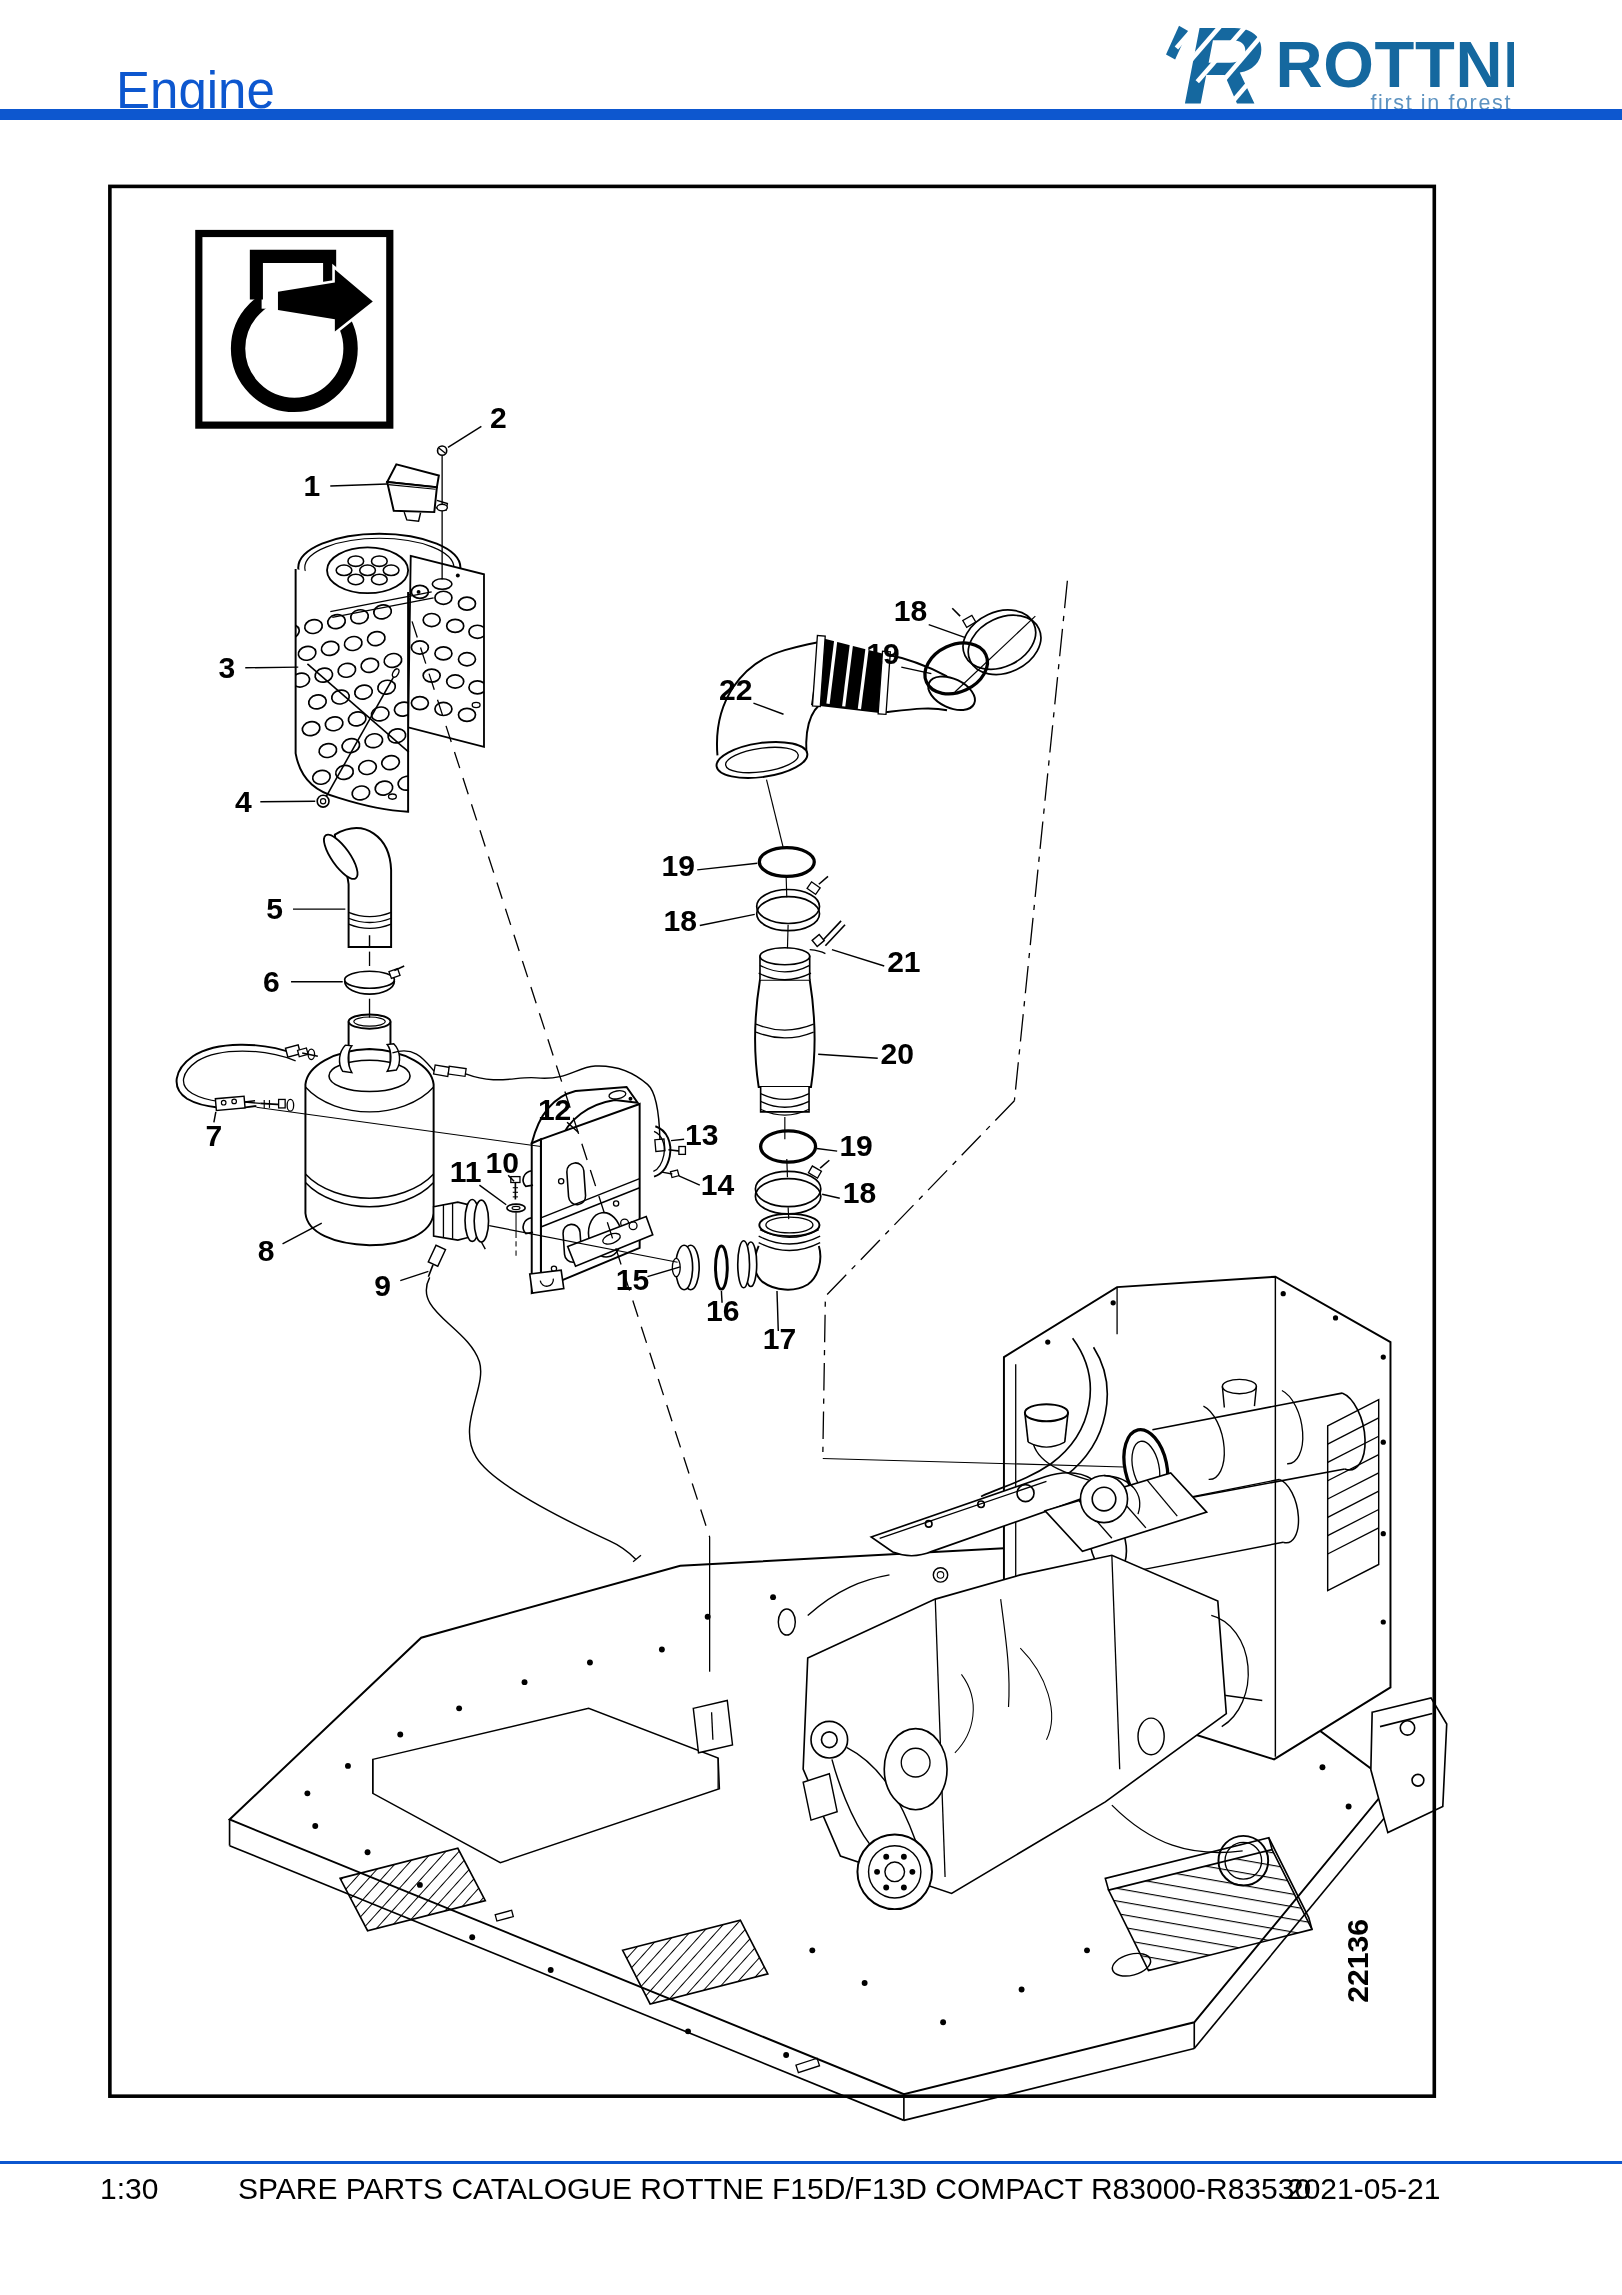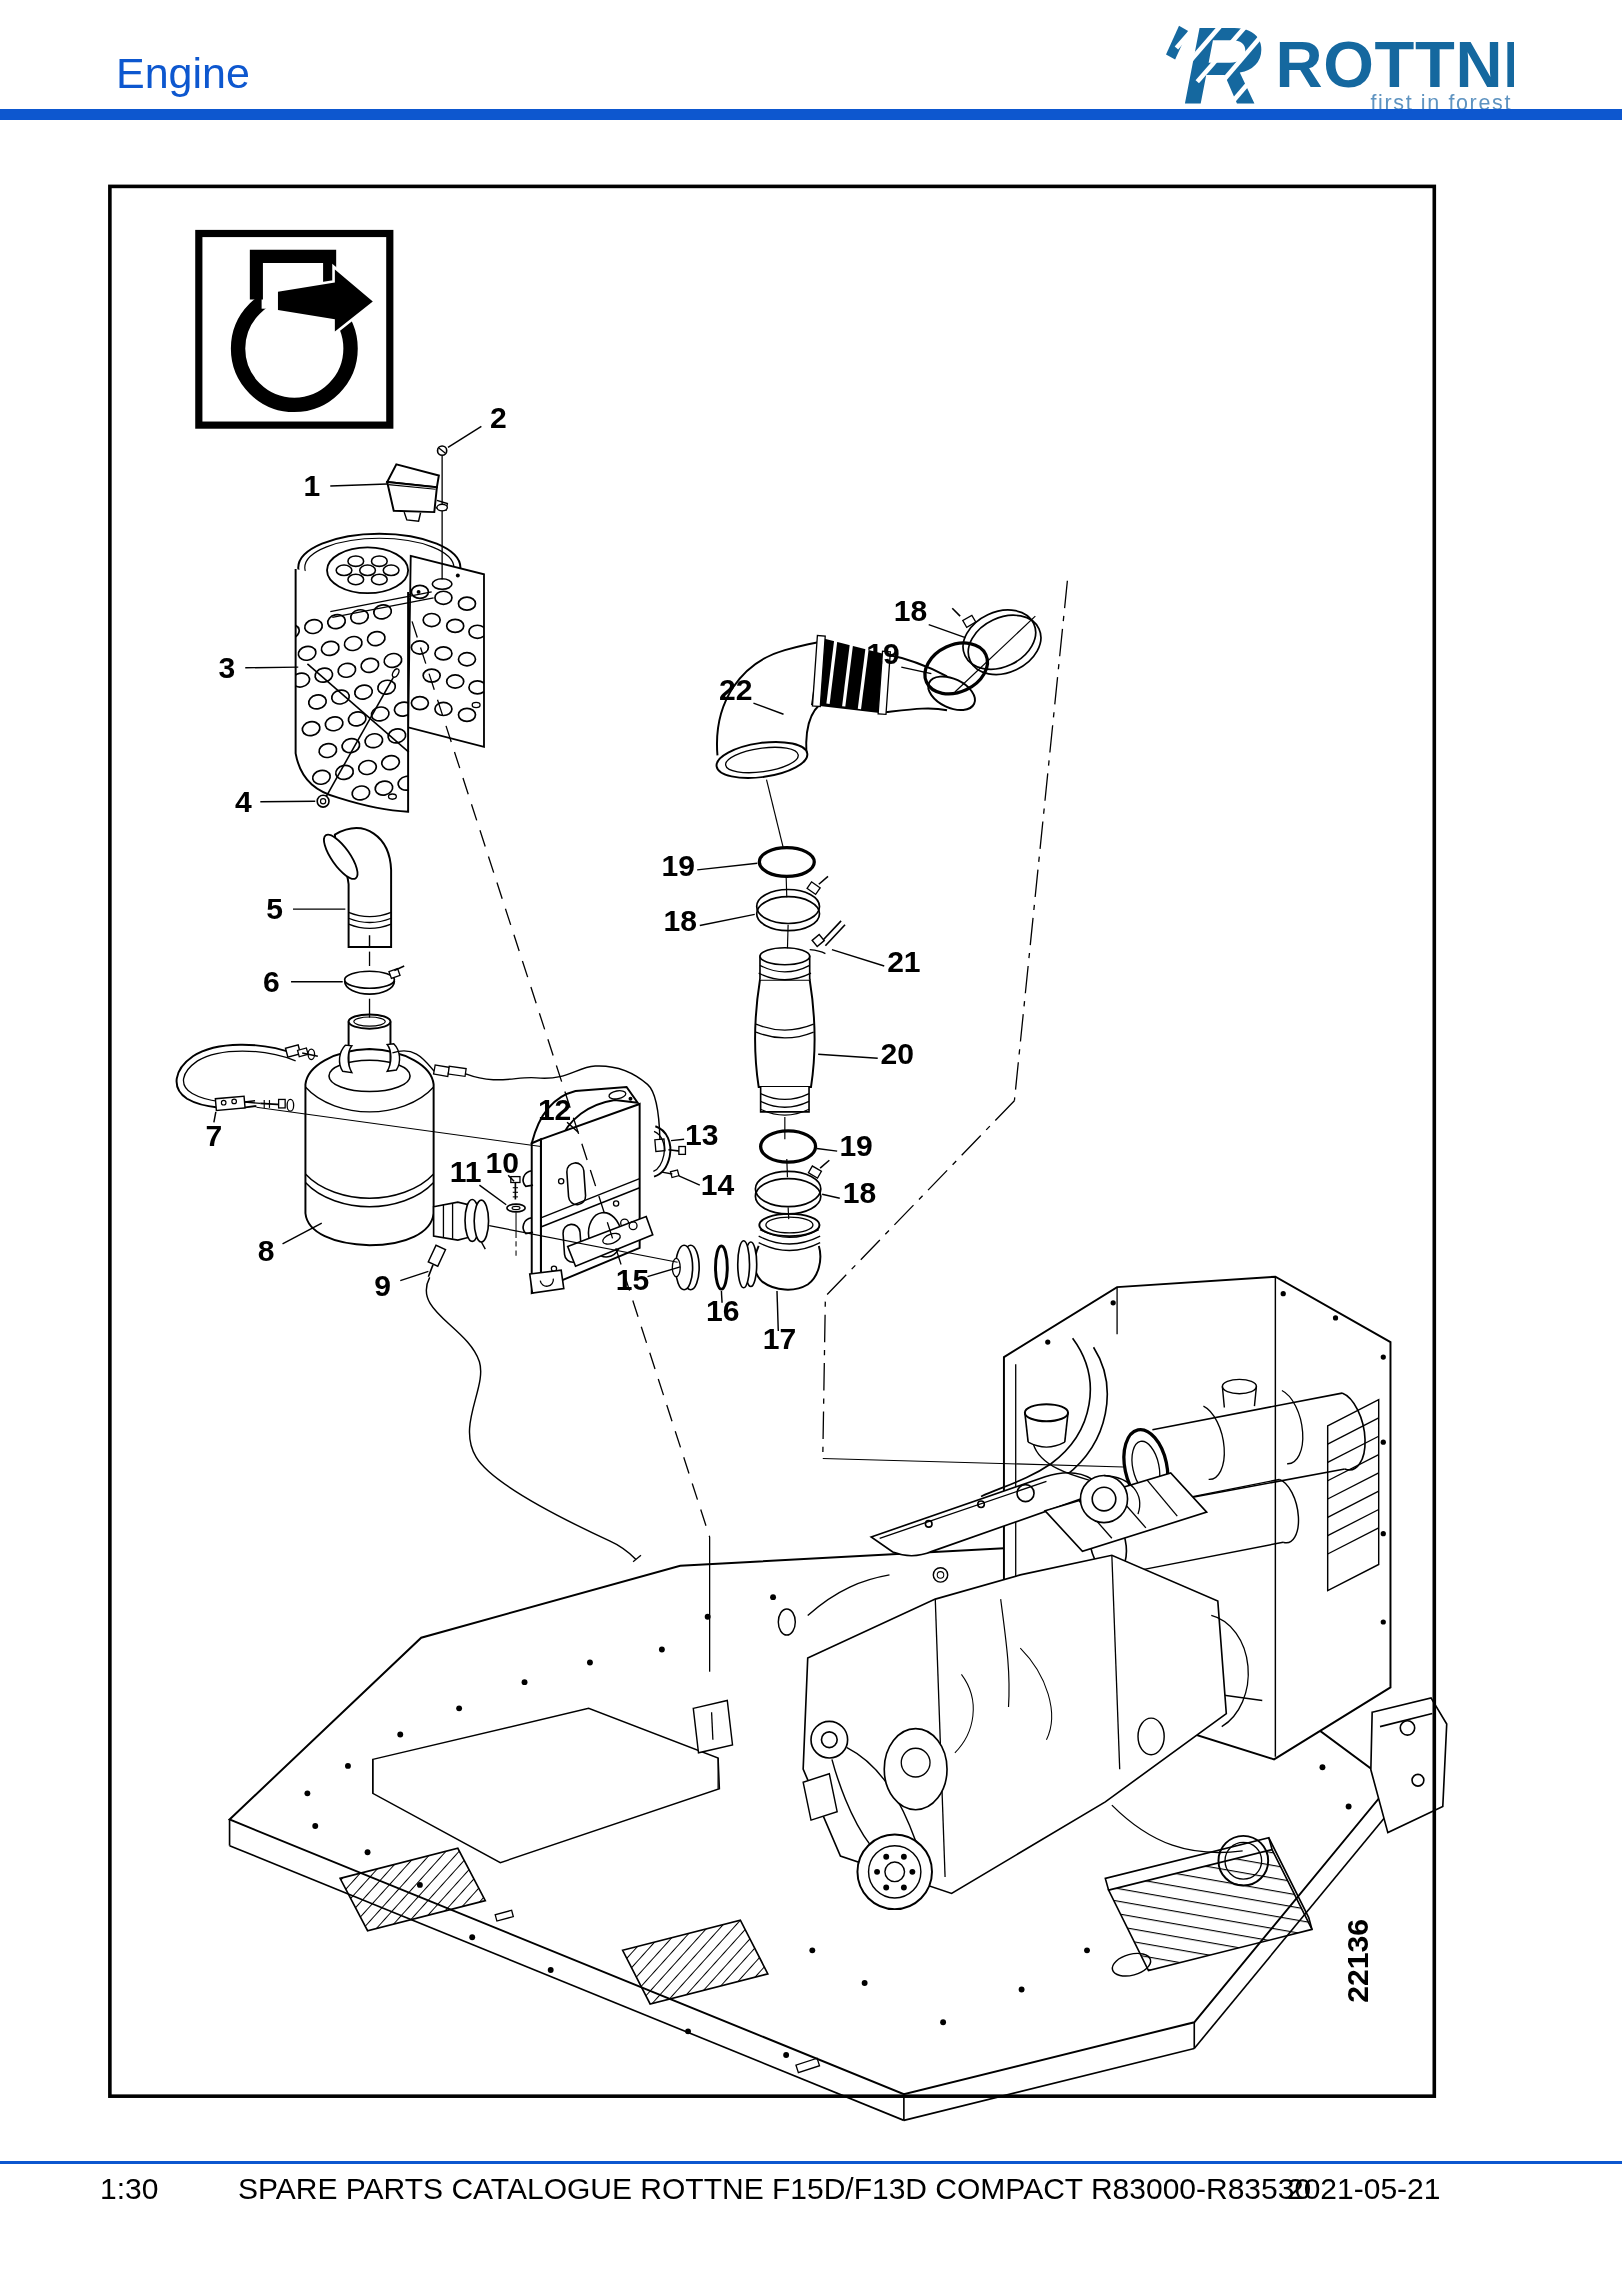--- a/index.html
+++ b/index.html
@@ -1,18 +1,18 @@
 <!DOCTYPE html>
 <html style="--accent: #0d57cf; --logo: #15689f; --tagline: #5e93c0; --ink: #000000;font-size:10.5px"><head>
 <meta charset="utf-8">
 <style>
   html,body{margin:0;padding:0;background:#fff;}
   body{font-family:"Liberation Sans", sans-serif; color:#000;}
   .page{position:relative;width:1622px;height:2295px;background:#fff;overflow:hidden;}
-  .title{position:absolute;left:116px;top:52px;font-size:43px;line-height:1.0;color:var(--accent);}
+  .title{position:absolute;left:116px;top:65px;font-size:51px;line-height:1.0;color:var(--accent);}
   .blue-bar{position:absolute;left:0;top:109px;width:1622px;height:10.5px;background:var(--accent);}
   .logo{position:absolute;left:1164px;top:14.4px;width:350px;height:101px;}
   .diagram-layer{position:absolute;left:0;top:0;width:1622px;height:2295px;}
   .footer-line{position:absolute;left:0;top:2161px;width:1622px;height:3.3px;background:var(--accent);}
   .footer-text{position:absolute;top:2172px;font-size:30px;line-height:1.1;color:#000;}
   .f-scale{left:100px;}
   .f-cat{left:238px;}
   .f-date{left:1287px;}
   svg text.callout{font-family:"Liberation Sans",sans-serif;font-weight:bold;font-size:46px;}
   svg text.fignum{font-family:"Liberation Sans",sans-serif;font-weight:bold;font-size:46px;}

